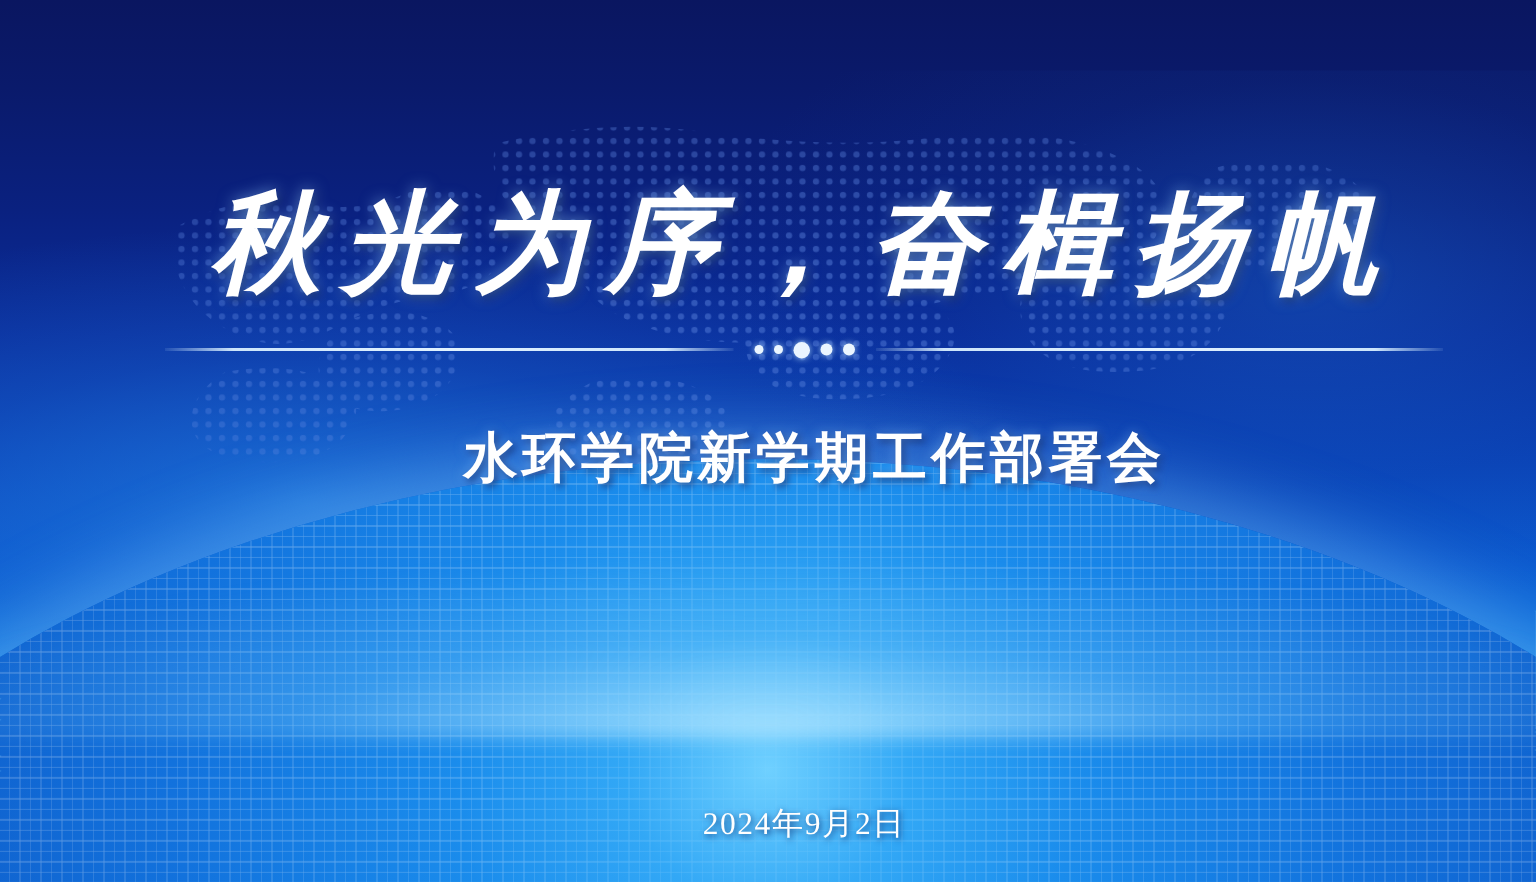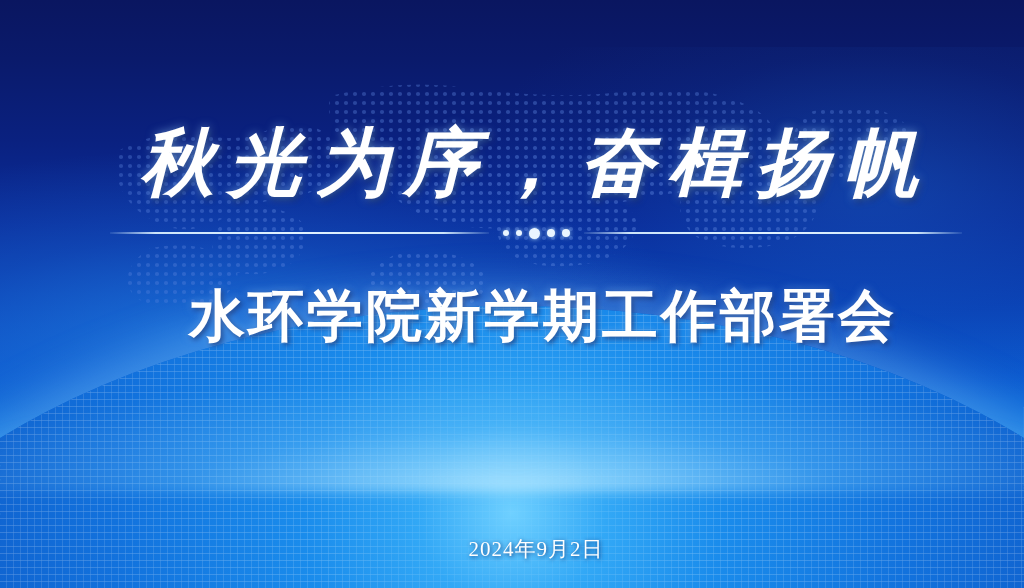--- a/index.html
+++ b/index.html
@@ -195,21 +195,21 @@
   .divider .d5 { width: 8px;  height: 8px; }
 
   .subtitle {
     position: absolute;
     left: 0;
     right: 0;
     top: 286px;
     text-align: center;
     color: #ffffff;
     font-family: "Liberation Serif", "DejaVu Serif", serif;
-    font-size: 56px;
+    font-size: 36px;
     font-weight: 700;
     letter-spacing: 3px;
     line-height: 1.1;
     white-space: nowrap;
     text-shadow:
       0 0 8px rgba(140,200,255,0.50),
       2px 2px 5px rgba(6,28,95,0.80);
     padding-left: 14px;
   }
 

